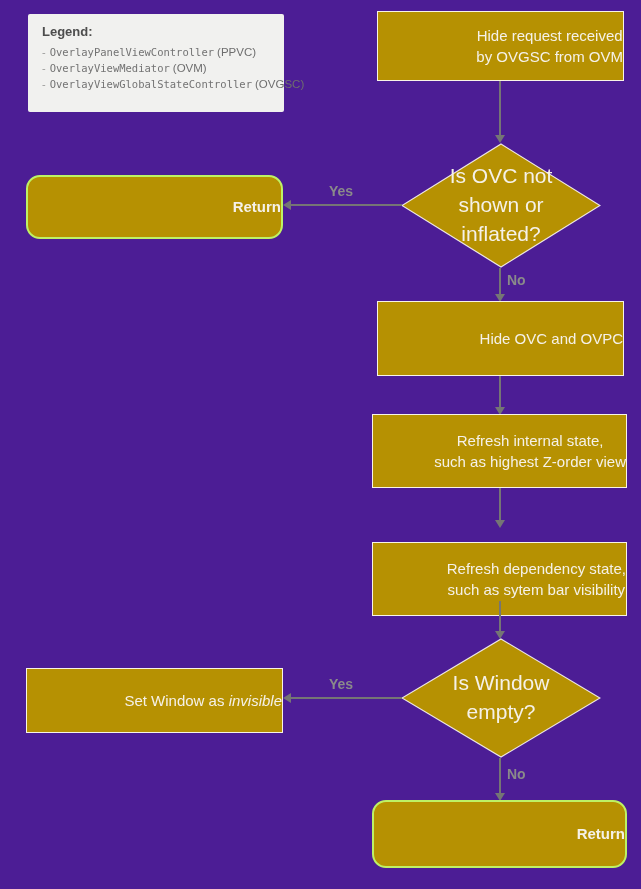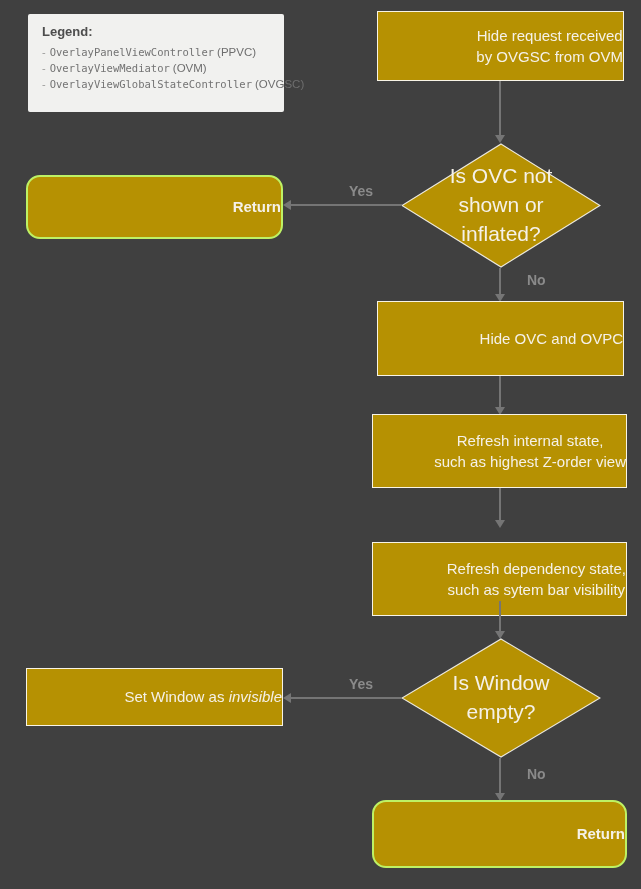--- a/index.html
+++ b/index.html
@@ -4,21 +4,21 @@
 <style>
   html, body {
     margin: 0;
     padding: 0;
     background: #000;
   }
   .canvas {
     position: relative;
     width: 641px;
     height: 889px;
-    background: #404040;
+    background: #4c1d95;
     font-family: "Liberation Sans", sans-serif;
     overflow: hidden;
   }
 
   
   .legend {
     position: absolute;
     left: 28px;
     top: 14px;
     width: 256px;
@@ -130,21 +130,20 @@
     border-top: 5px solid transparent;
     border-bottom: 5px solid transparent;
     border-right: 8px solid #757575;
   }
   .edge-label {
     position: absolute;
     font-size: 14px;
     font-weight: bold;
     color: #8a8a8a;
     text-align: center;
-    margin-left: 20px;
   }
 </style>
 </head>
 <body>
 
 <div class="canvas">
 
   <div class="legend">
     <div class="legend-title">Legend:</div>
     <div class="legend-item">
@@ -211,21 +210,21 @@
   <div class="arrow-down" style="left:495px; top:631px;"></div>
 
   <div class="diamond-wrap" style="left:401px; top:638px; width:200px; height:120px;">
     <svg width="200" height="120" viewBox="0 0 200 120">
       <polygon points="100,1 199,60 100,119 1,60"></polygon>
     </svg>
     <div class="diamond-label">Is Window
 empty?</div>
   </div>
 
-  <div class="node" style="left:26px; top:668px; width:257px; height:58px;">
+  <div class="node" style="left:26px; top:668px; width:257px; height:65px;">
     <div class="node-label"><span>Set Window as </span><span class="italic">invisible</span></div>
   </div>
 
   <div class="hline" style="left:290px; top:697px; width:112px;"></div>
   <div class="arrow-left" style="left:283px; top:693px;"></div>
   <div class="edge-label" style="left:321px; top:676px; width:40px;">Yes</div>
 
   <div class="vline" style="left:499px; top:758px; height:35px;"></div>
   <div class="arrow-down" style="left:495px; top:793px;"></div>
   <div class="edge-label" style="left:507px; top:766px; width:30px; text-align:left;">No</div>

